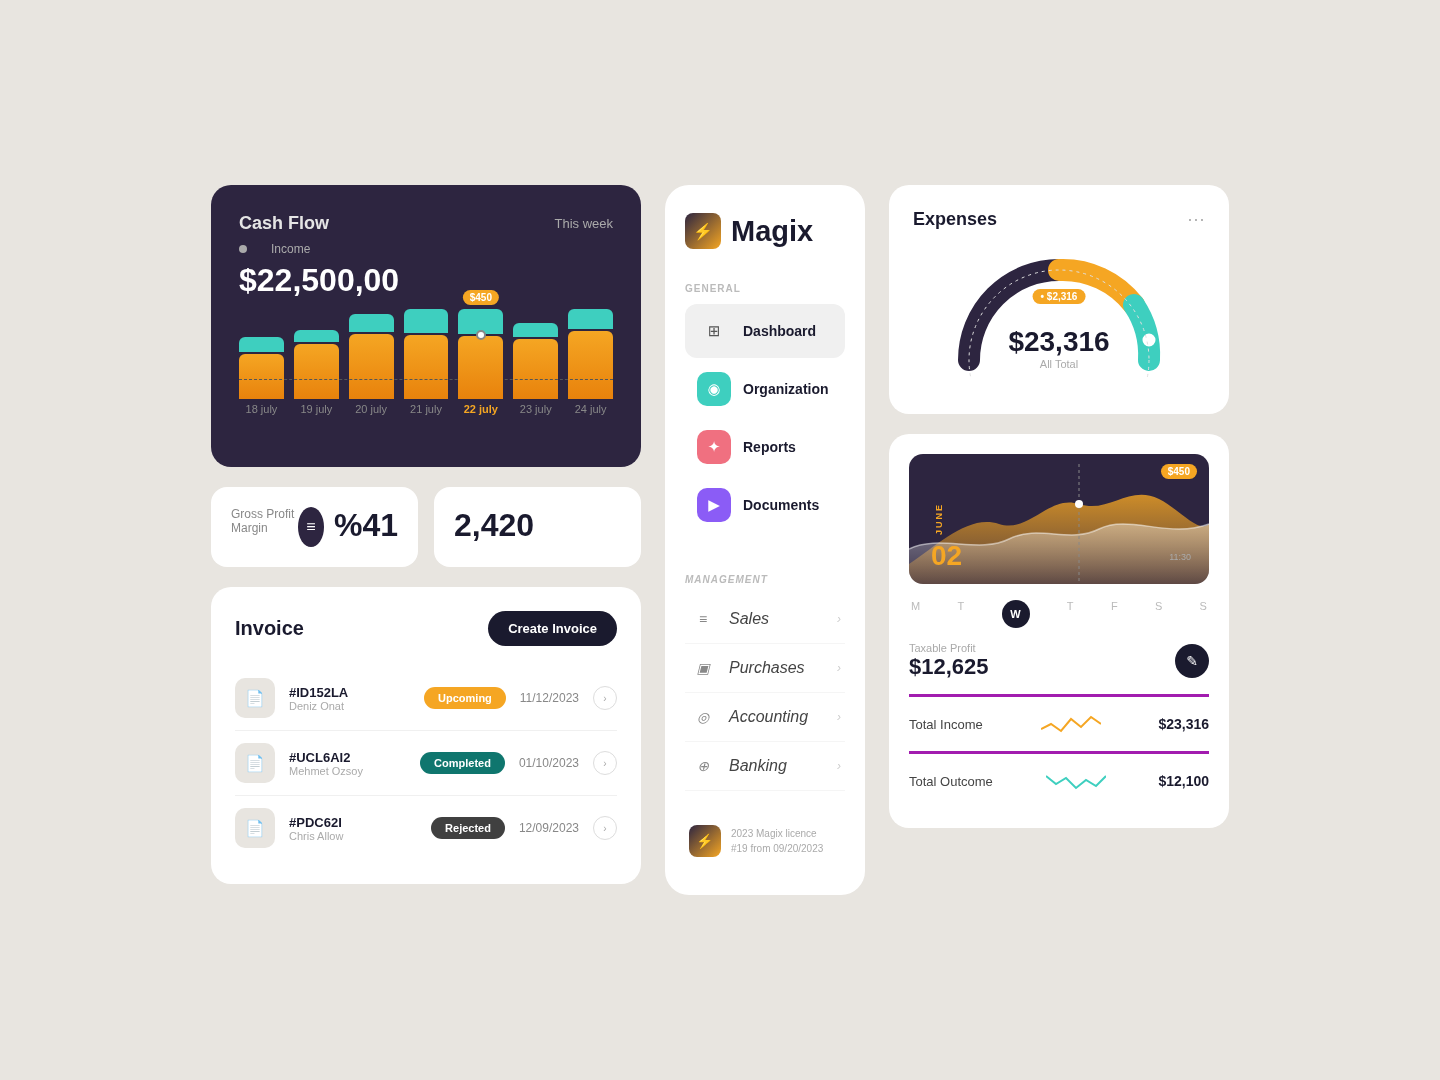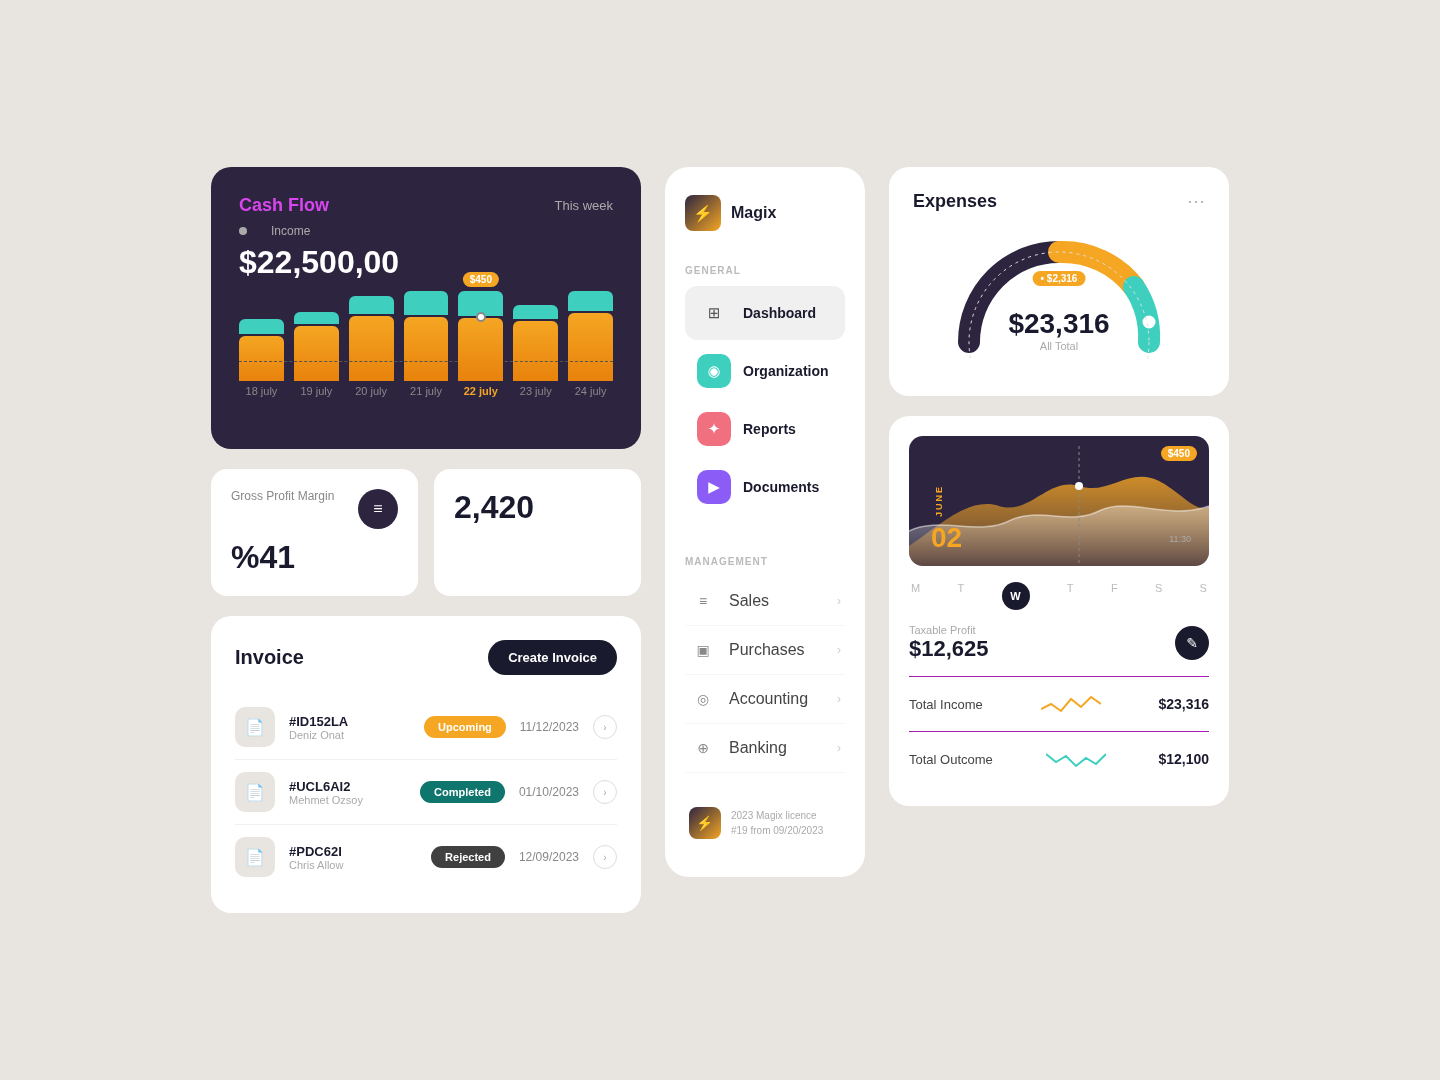--- a/index.html
+++ b/index.html
@@ -34,21 +34,21 @@
     }
     .cash-flow-header {
       display: flex;
       justify-content: space-between;
       align-items: center;
       margin-bottom: 8px;
     }
     .cash-flow-title {
       font-size: 18px;
       font-weight: 700;
-      color: #d946ef;
+      color: #e5e5e5;
     }
     .cash-flow-period {
       font-size: 13px;
       color: #aaa;
     }
     .income-label {
       display: flex;
       align-items: center;
       gap: 24px;
       font-size: 12px;
@@ -108,21 +108,21 @@
     .stats-row {
       display: flex;
       gap: 16px;
     }
     .stat-card {
       background: white;
       border-radius: 16px;
       padding: 20px;
       flex: 1;
       display: flex;
-      flex-direction: column;
+      flex-direction: row;
       gap: 10px;
     }
     .stat-card-header {
       display: flex;
       justify-content: space-between;
       align-items: flex-start;
     }
     .stat-label {
       font-size: 12px;
       color: #888;
@@ -228,21 +228,21 @@
     }
     .logo-icon {
       width: 36px; height: 36px;
       background: linear-gradient(135deg, #2d2540, #f5a623);
       border-radius: 8px;
       display: flex; align-items: center; justify-content: center;
       color: white;
       font-size: 16px;
     }
     .logo-text {
-      font-size: 16px;
+      font-size: 29px;
       font-weight: 800;
       color: #1a1a2e;
     }
     .section-label {
       font-size: 10px;
       font-weight: 700;
       color: #bbb;
       letter-spacing: 1px;
       margin-bottom: 10px;
       margin-top: 6px;
@@ -268,21 +268,21 @@
     }
     .nav-icon-gray { background: #f0f0f0; color: #555; }
     .nav-icon-teal { background: #3ecfbf; color: white; }
     .nav-icon-pink { background: #f07080; color: white; }
     .nav-icon-purple { background: #8b5cf6; color: white; }
     .nav-label {
       font-size: 14px;
       font-weight: 600;
       color: #1a1a2e;
     }
-    .management-section { margin-top: 32px; }
+    .management-section { margin-top: 32px; font-style: italic; }
     .mgmt-item {
       display: flex;
       align-items: center;
       gap: 12px;
       padding: 10px 4px;
       cursor: pointer;
       border-bottom: 1px solid #f5f5f5;
     }
     .mgmt-icon {
       width: 28px; height: 28px;
@@ -426,21 +426,21 @@
       border-radius: 50%;
       display: flex; align-items: center; justify-content: center;
       color: white;
       font-size: 14px;
     }
     .income-row {
       display: flex;
       justify-content: space-between;
       align-items: center;
       padding: 12px 0;
-      border-top: 1px solid #a21caf;
+      border-top: 3px solid #a21caf;
     }
     .income-row-label { font-size: 13px; color: #444; }
     .income-row-value { font-size: 14px; font-weight: 700; color: #1a1a2e; }
     .mini-chart-svg {
       width: 60px; height: 30px;
     }
   </style>
 </head>
 <body>
 

